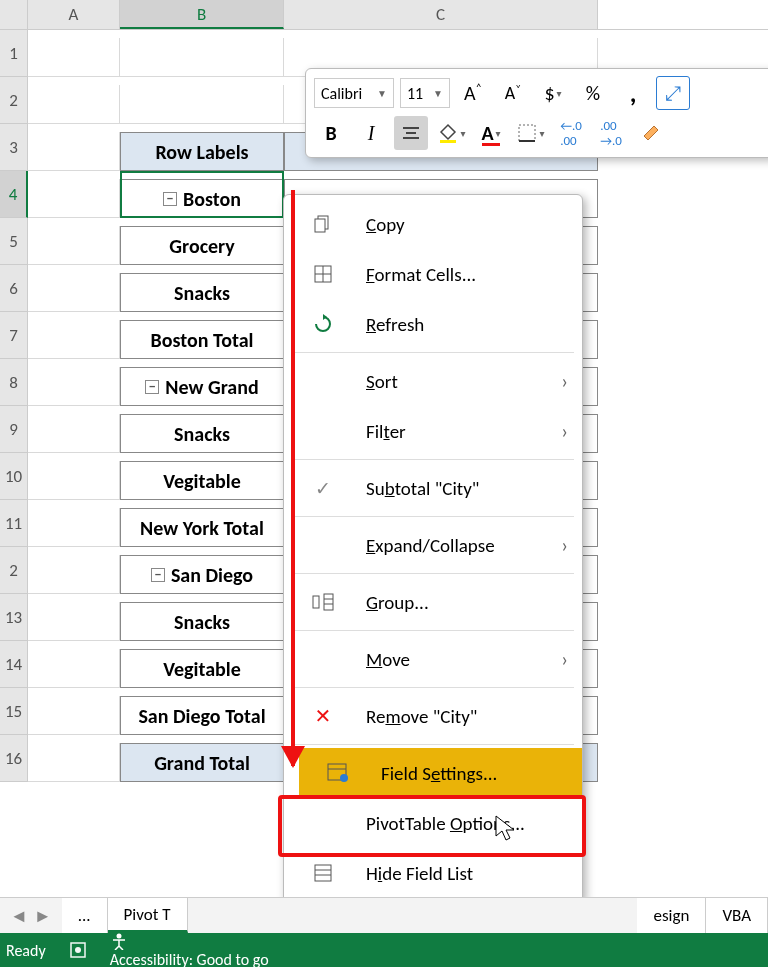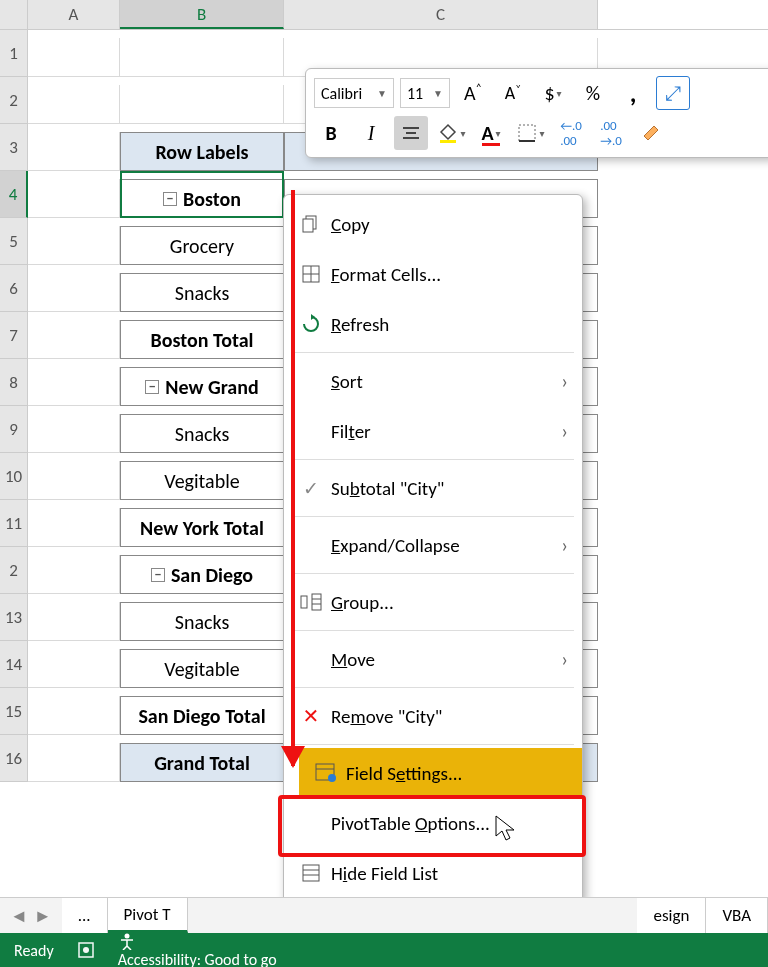--- a/index.html
+++ b/index.html
@@ -47,21 +47,21 @@
     border-bottom: 1px solid #d9d9d9;
     font-size: 20px;
     display:flex; align-items:center; justify-content:center;
     background:#fff;
     position:relative;
     margin-top:8px;
   }
   .cA { width:92px; }
   .cB { width:164px; }
   .cC { width:314px; }
-  .pivot-cell { border: 1px solid #888; font-size:20px; }
+  .pivot-cell { border: 1px solid #888; font-size:20px;font-weight:bold; }
   .pivot-header { background:#dce6f1; font-weight:bold; border:1px solid #888;}
   .bold { font-weight:bold; }
   .collapse-btn {
     width:14px; height:14px; border:1px solid #888; display:inline-flex;
     align-items:center; justify-content:center; font-size:14px; line-height:10px;
     margin-right:6px; background:#fff; color:#555;
   }
   .selected-cell-border {
     position:absolute; border:2px solid #107c41; pointer-events:none;
   }
@@ -77,21 +77,21 @@
   .mt-btn { width:34px; height:34px; display:flex;align-items:center;justify-content:center; font-size:20px; border-radius:3px;}
   .dd { font-size:10px; color:#666; margin-left:2px;}
   
   .context-menu {
     position:absolute; left:283px; top:194px; width:300px;
     background:#fff; border:1px solid #bbb; box-shadow:3px 3px 10px rgba(0,0,0,0.3);
     border-radius:6px; padding:4px 0;
     font-size:19px;
   }
   .ctx-item {
-    display:flex; align-items:center; height:50px; padding:0 14px; gap:7px;
+    display:flex; align-items:center; height:50px; padding:0 26px; gap:30px;
     position:relative;
   }
   .ctx-item.highlight { background:#eab308;margin-left:15px; }
   .ctx-icon { width:26px; display:flex; align-items:center; justify-content:center; }
   .ctx-sep { height:1px; background:#ddd; margin:3px 8px; }
   .ctx-arrow { position:absolute; right:14px; font-size:20px; color:#666;}
   .underline-char { text-decoration: underline; }
   .red-box {
     position:absolute; border:4px solid #e11; border-radius:4px;
     left:278px; top:795px; width:308px; height:62px; pointer-events:none;
@@ -116,21 +116,21 @@
     display:flex; align-items:center; font-size:17px;
   }
   .tab-nav { display:flex; gap:6px; padding:0 10px; color:#888;}
   .tab-nav span{font-size:18px;}
   .sheet-tab { padding:0 16px; height:100%; display:flex; align-items:center; border-right:1px solid #ccc; background:#fff;}
   .sheet-tab.active { border-bottom:3px solid #107c41; font-weight:500;}
   
   .status-bar {
     position:absolute; bottom:0; left:0; right:0; height:34px;
     background:#107c41; color:#fff; display:flex; align-items:center;
-    font-size:16px; padding:0 14px; gap:22px;
+    font-size:16px; padding:0 6px; gap:22px;
   }
   .status-icon { opacity:.95; }
   svg { display:block; }
 </style>
 </head>
 <body>
 
 <div class="col-headers">
   <div class="corner"></div>
   <div class="col-head col-A">A</div>

